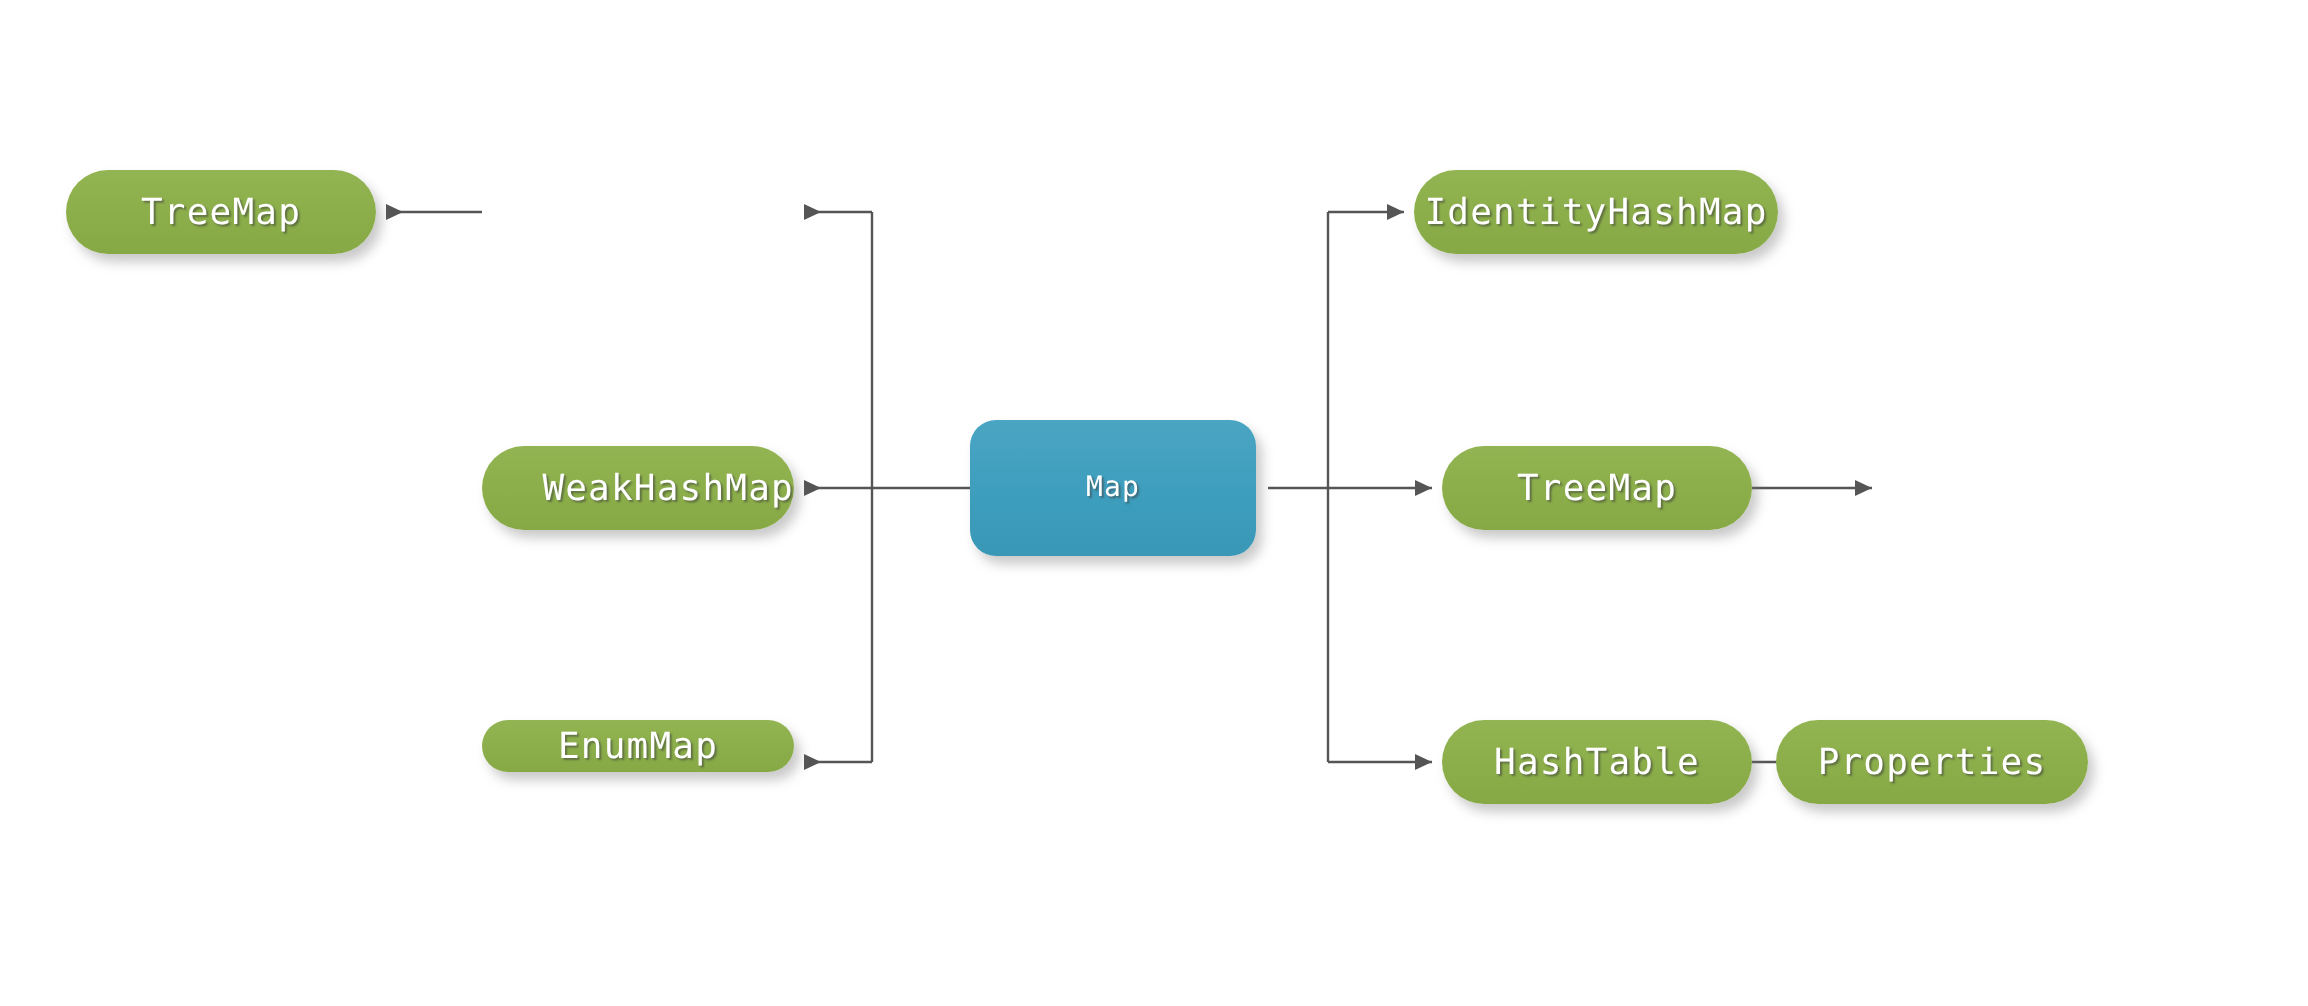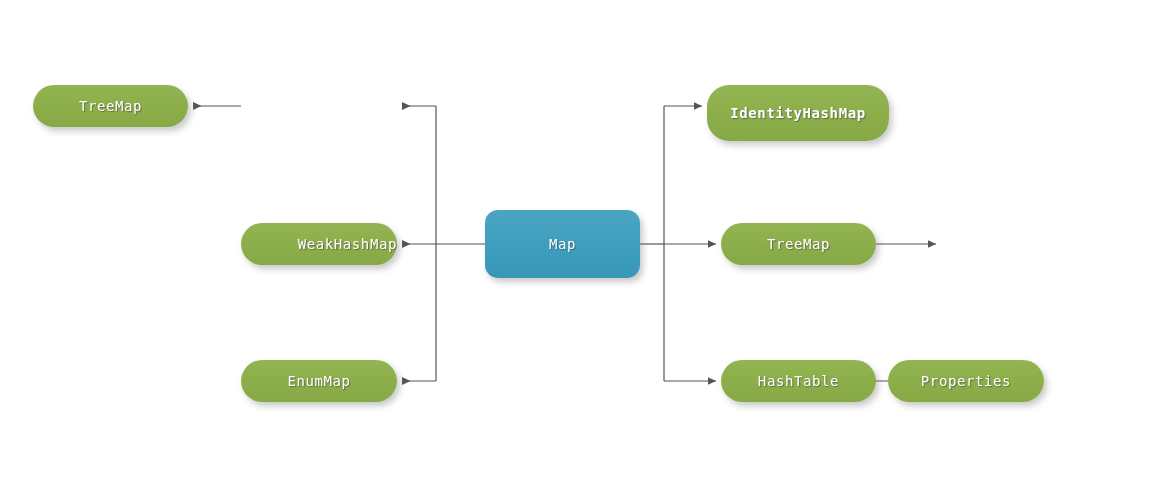--- a/index.html
+++ b/index.html
@@ -23,21 +23,21 @@
     height: 503px;
     pointer-events: none;
   }
   .node {
     position: absolute;
     box-sizing: border-box;
     display: flex;
     align-items: center;
     justify-content: center;
     color: #ffffff;
-    font-size: 14px;
+    font-size: 18px;
     letter-spacing: 0.6px;
     white-space: nowrap;
     text-shadow: 1px 1px 1px rgba(60,60,60,0.55);
     box-shadow: 3px 4px 6px rgba(120,120,120,0.40);
     user-select: none;
   }
   .node-leaf {
     background: linear-gradient(180deg, #92b452 0%, #8bae4a 55%, #86a945 100%);
     border-radius: 22px;
   }
@@ -92,29 +92,29 @@
 
   <div class="node node-leaf" style="left:33px;  top:85px;  width:155px; height:42px;">
     <span>TreeMap</span>
   </div>
 
 
   <div class="node node-leaf" style="left:241px; top:223px; width:156px; height:42px;justify-content:flex-end;">
     <span>WeakHashMap</span>
   </div>
 
-  <div class="node node-leaf" style="left:241px; top:360px; width:156px; height:42px;">
+  <div class="node node-leaf" style="left:241px; top:360px; width:156px; height:26px;">
     <span>EnumMap</span>
   </div>
 
-  <div class="node node-root" style="left:485px; top:210px; width:155px; height:68px;">
+  <div class="node node-root" style="left:485px; top:210px; width:143px; height:68px;">
     <span>Map</span>
   </div>
 
-  <div class="node node-leaf" style="left:707px; top:85px;  width:182px; height:56px;font-weight:bold;">
+  <div class="node node-leaf" style="left:707px; top:85px;  width:182px; height:42px;">
     <span>IdentityHashMap</span>
   </div>
 
   <div class="node node-leaf" style="left:721px; top:223px; width:155px; height:42px;">
     <span>TreeMap</span>
   </div>
 
   <div class="node node-leaf" style="left:721px; top:360px; width:155px; height:42px;">
     <span>HashTable</span>
   </div>

